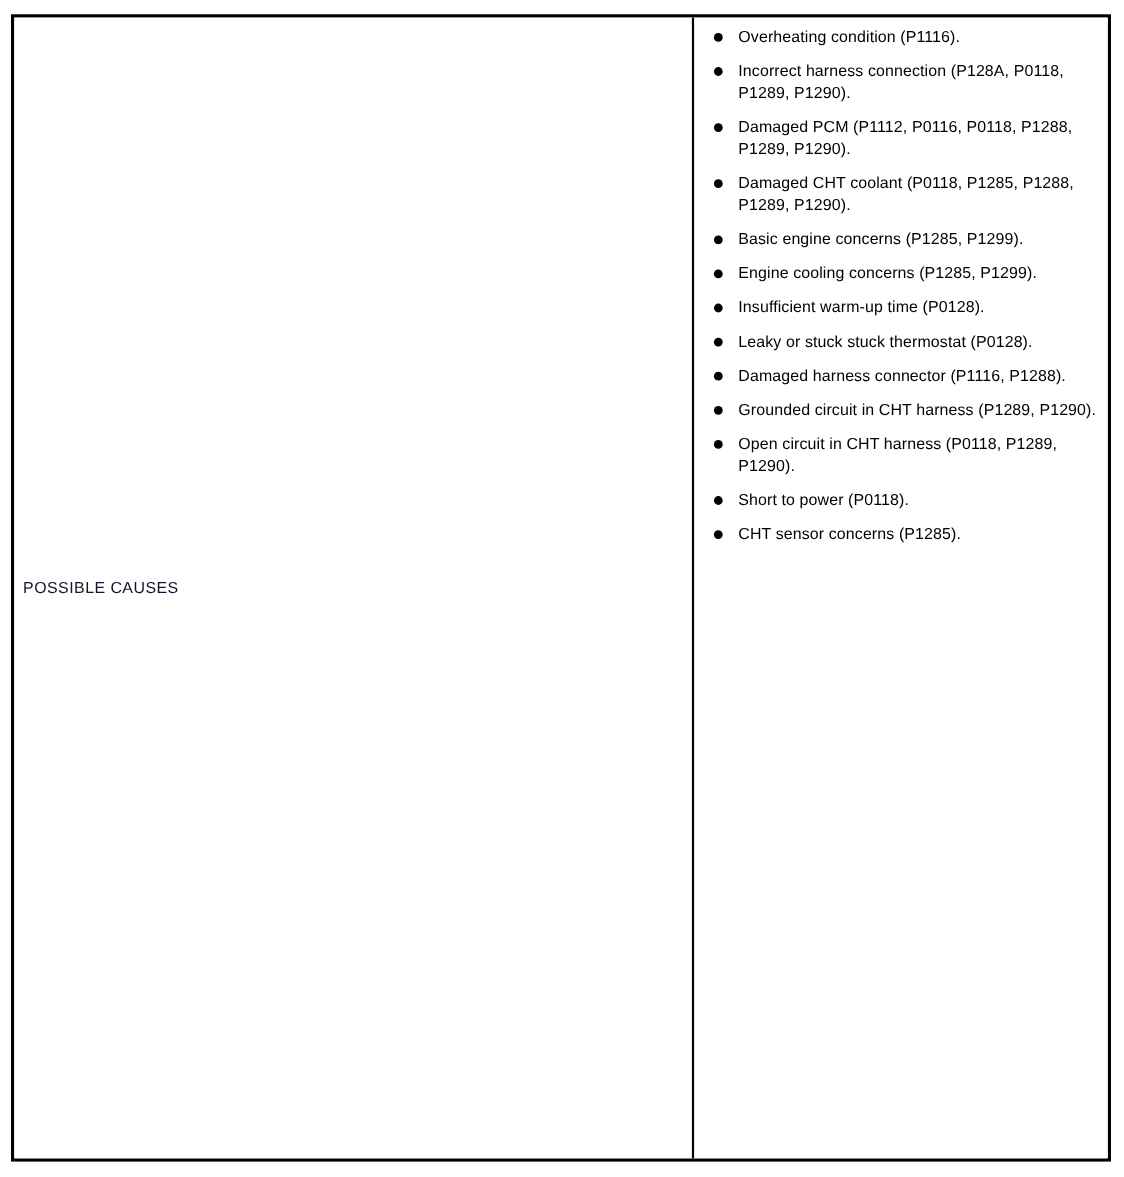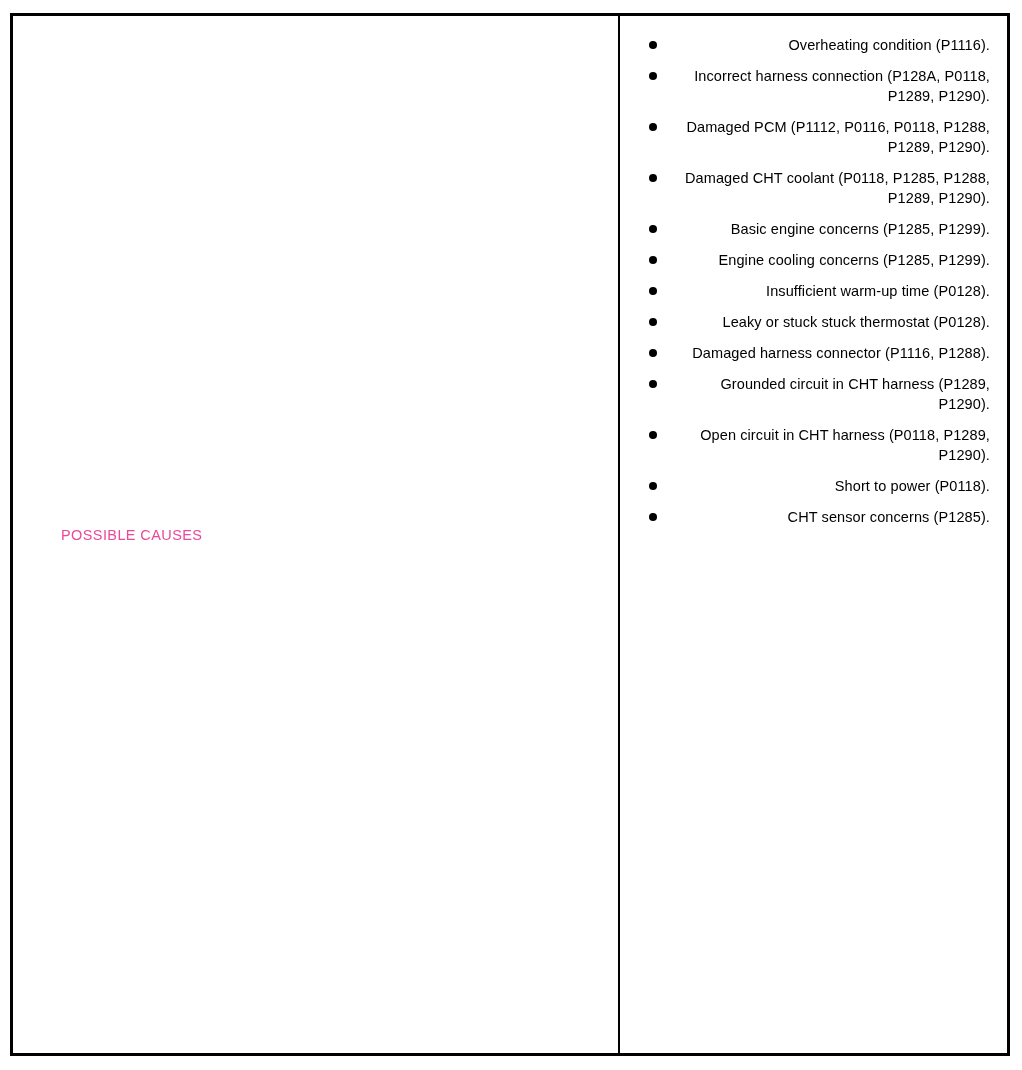--- a/index.html
+++ b/index.html
@@ -45,38 +45,36 @@
     align-items: center;
     background: #ffffff;
   }
 
   .label-text {
     padding-left: 8px;
     font-size: 14.5px;
     letter-spacing: 0.4px;
     line-height: 18px;
     white-space: nowrap;
-    color: #ec4899;
-    margin-left: 40px;
+    color: #0f172a;
   }
 
   
   .causes-cell {
     box-sizing: border-box;
     flex: 1 1 auto;
     padding: 8px 6px 4px 18px;
     background: #ffffff;
     overflow: hidden;
   }
 
   ul.causes-list {
     list-style: none;
-    margin: 11px;
+    margin: 0;
     padding: 0;
-    text-align: right;
   }
 
   ul.causes-list > li {
     position: relative;
     padding-left: 22px;
     margin: 0 0 11px 0;
     font-size: 14.5px;
     line-height: 20px;
     letter-spacing: 0.1px;
     color: #000000;

